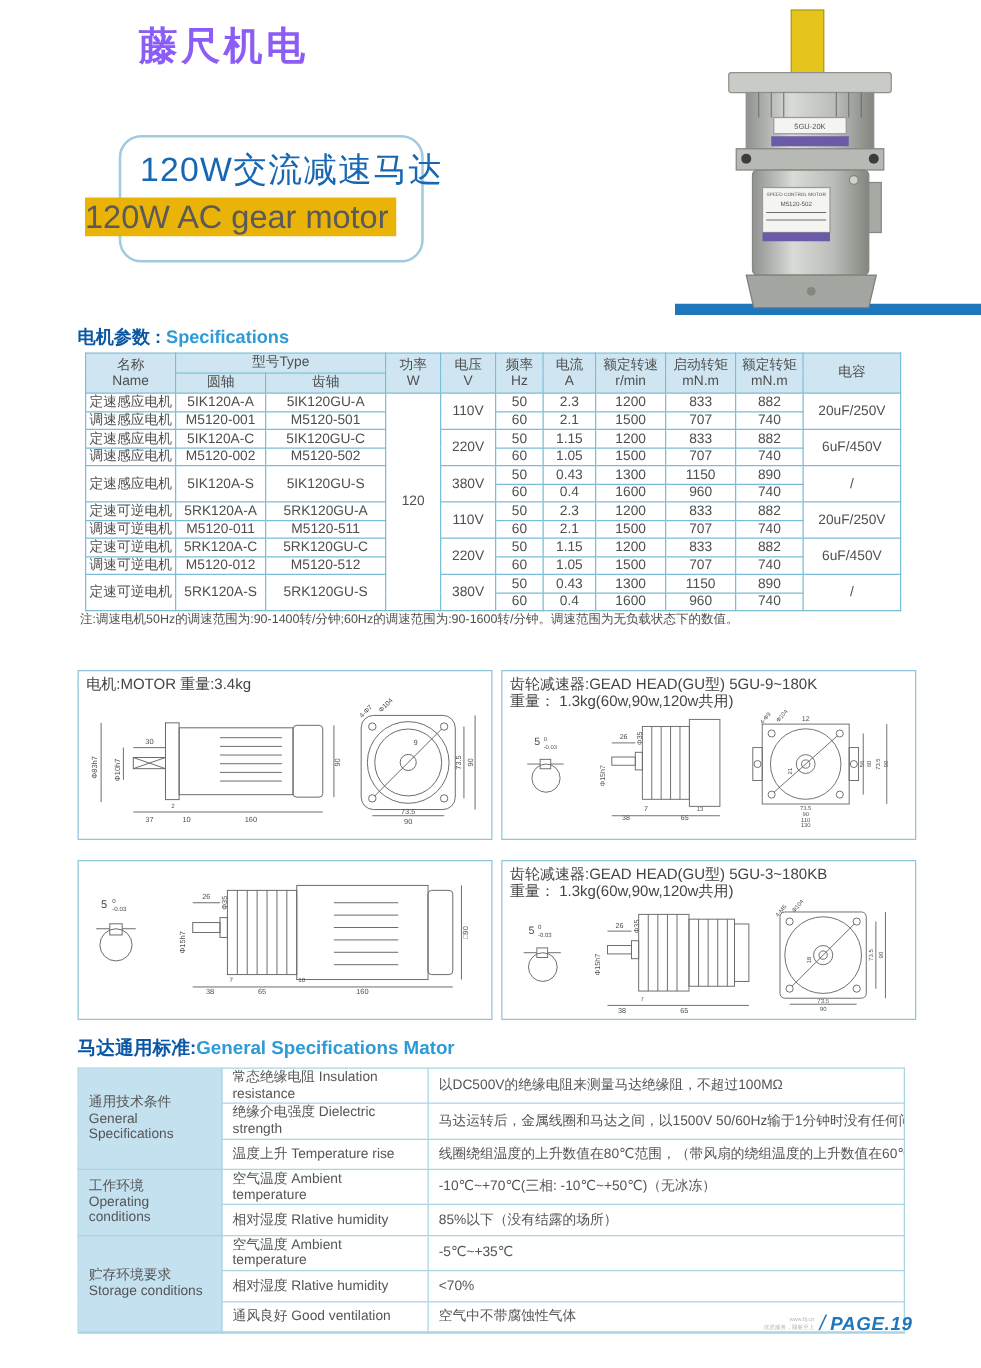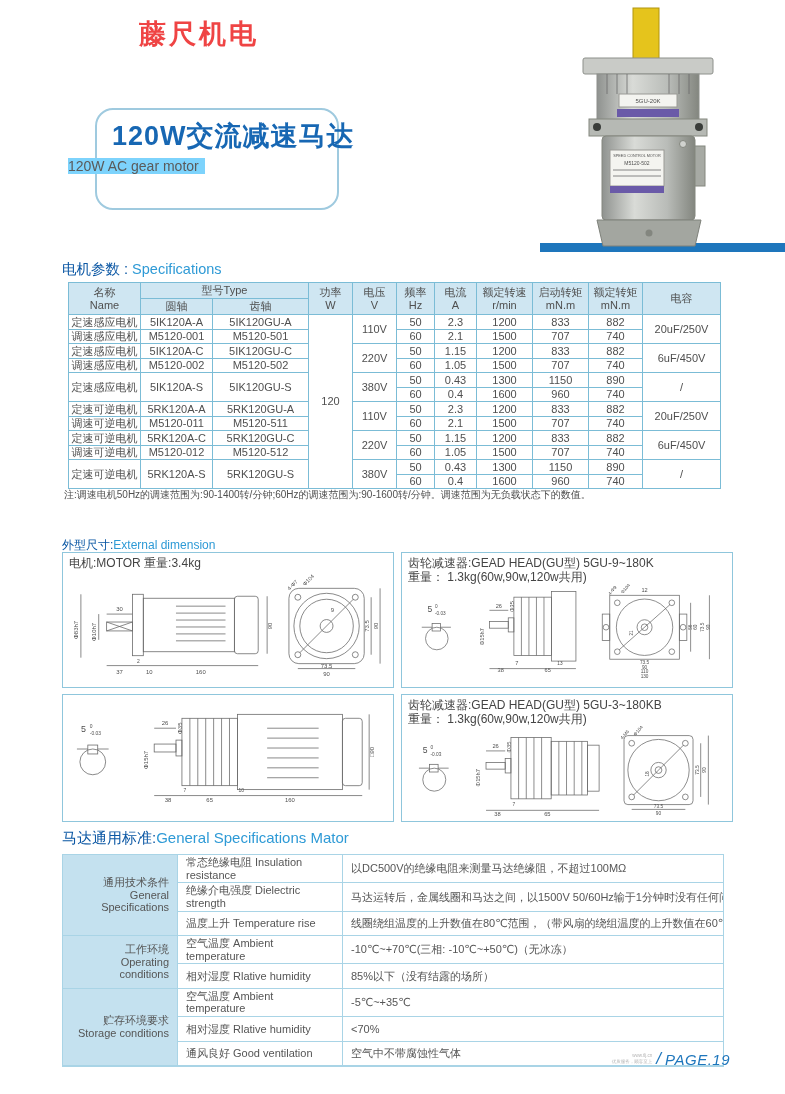--- a/index.html
+++ b/index.html
@@ -4,70 +4,70 @@
 <style>
   html,body{margin:0;padding:0}
   body{width:785px;height:1094px;position:relative;background:#fff;
        font-family:"Liberation Sans","DejaVu Sans",sans-serif;overflow:hidden;color:#4f4f4f}
   .abs{position:absolute}
 
   
   .logo-en{font-family:"DejaVu Sans","Liberation Sans",sans-serif;font-weight:bold;
            font-size:46px;letter-spacing:2px;color:#111;position:relative;line-height:1}
   .logo-dot{position:absolute;left:37px;top:-2px;width:10px;height:10px;border-radius:50%;background:#e23b2e}
-  .logo-cn{font-size:27px;font-weight:bold;color:#ef4444;margin-top:2px;margin-left:84px;letter-spacing:3px}
+  .logo-cn{font-size:31px;font-weight:bold;color:#8b5cf6;margin-top:2px;margin-left:56px;letter-spacing:3px}
 
   
   .title-box{left:95px;top:108px;width:240px;height:98px;border:2px solid #9fcadf;border-radius:18px}
-  .title-cn{left:112px;top:118px;font-size:27px;font-weight:bold;color:#1767b3;letter-spacing:1px;white-space:nowrap}
-  .title-en{left:68px;top:158px;font-size:14px;color:#5a5a5a;background:#7dd3fc;padding:0 6px 0 0;white-space:nowrap}
+  .title-cn{left:112px;top:118px;font-size:27px;font-weight:normal;color:#1767b3;letter-spacing:1px;white-space:nowrap}
+  .title-en{left:68px;top:158px;font-size:26px;color:#5a5a5a;background:#eab308;padding:0 6px 0 0;white-space:nowrap}
 
   .blue-strip{left:540px;top:243px;width:245px;height:9px;background:#1e76bc}
 
   
-  .sec{font-weight:normal;white-space:nowrap}
+  .sec{font-weight:bold;white-space:nowrap}
   .sec .cn{color:#0b57a4}
   .sec .en{color:#2e9ad6}
   .sec1{left:62px;top:260px;font-size:14.5px}
   .sec2{left:62px;top:537px;font-size:12px}
   .sec3{left:62px;top:829px;font-size:15px}
 
   
   .stable{left:68px;top:282px;border-collapse:collapse;table-layout:fixed;width:652px}
   .stable th,.stable td{border:1px solid #7bbcd6;text-align:center;padding:0;
       font-size:11px;font-weight:normal;color:#4f4f4f;line-height:1.12;overflow:hidden;white-space:nowrap}
   .stable thead th{background:#cfe6f2;height:15px}
   .stable tbody td{height:13.5px}
   .cname{font-size:10.5px}
   .note{left:64px;top:488px;font-size:10px;color:#4f4f4f;white-space:nowrap}
 
   
-  .panels{left:62px;top:552px;width:672px;display:grid;grid-template-columns:332px 332px;
-          grid-template-rows:136px 128px;gap:6px 7px}
+  .panels{left:62px;top:536px;width:672px;display:grid;grid-template-columns:332px 332px;
+          grid-template-rows:136px 128px;gap:16px 7px}
   .panel{border:1px solid #8fc6dc;box-sizing:border-box;padding:3px 6px 1px 6px;background:#fff}
   .ptitle{font-size:12px;color:#444;line-height:1.18;white-space:nowrap}
   .draw{stroke:#6a6a6a;stroke-width:0.8;fill:none}
   svg text{font-size:7px;fill:#4f4f4f;font-family:"Liberation Sans","DejaVu Sans",sans-serif}
   svg text.t5{font-size:5px}
   svg text.t55{font-size:5.5px}
   svg text.t6{font-size:6px}
   svg text.t9{font-size:9px}
   .mid{text-anchor:middle}
 
   
   .gtable{left:62px;top:854px;border-collapse:collapse;table-layout:fixed;width:661px;border-bottom:2px solid #a9d4e6}
   .gtable td{border:1px solid #a9d4e6;font-size:11px;color:#555;padding:1px 8px;height:21.5px;line-height:1.15}
-  .gcol1{background:#c4e1ef;color:#4c7186;text-align:right;font-size:10.5px}
+  .gcol1{background:#c4e1ef;color:#4c7186;text-align:left;font-size:10.5px}
   .gval{color:#93a1aa;font-size:10.5px;white-space:nowrap;overflow:hidden}
 
   
   .footer{left:555px;top:1049px;width:175px;display:flex;align-items:center;justify-content:flex-end;gap:4px}
   .tagline{font-size:4.5px;color:#b5b5b5;text-align:right;line-height:1.3}
   .slash{color:#1e76bc;font-size:17px;font-style:italic}
-  .pageno{color:#1e76bc;font-size:15px;font-weight:normal;font-style:italic;letter-spacing:0.5px}
+  .pageno{color:#1e76bc;font-size:15px;font-weight:bold;font-style:italic;letter-spacing:0.5px}
 </style>
 </head>
 <body>
 
 <div class="abs" style="left:55px;top:14px">
   <div class="logo-cn">藤尺机电</div>
 </div>
 
 <div class="abs blue-strip"></div>
 <svg class="abs" style="left:545px;top:6px" width="205" height="242" viewBox="0 0 205 242">

